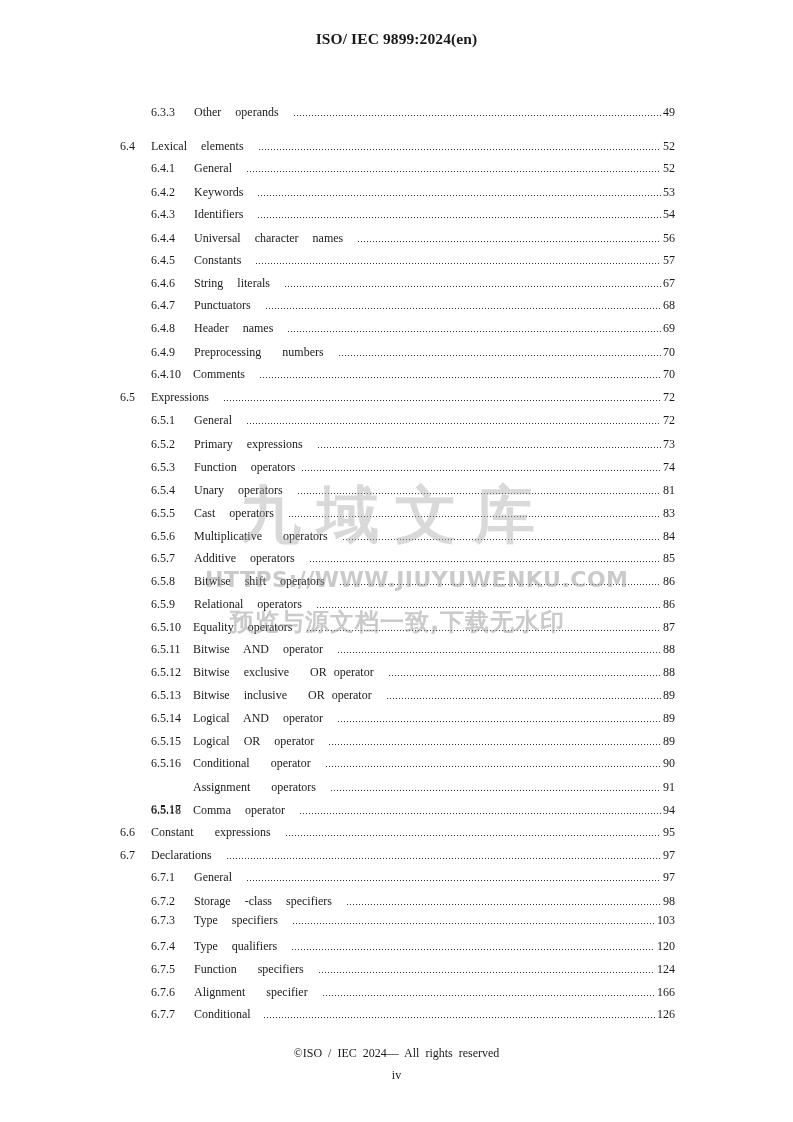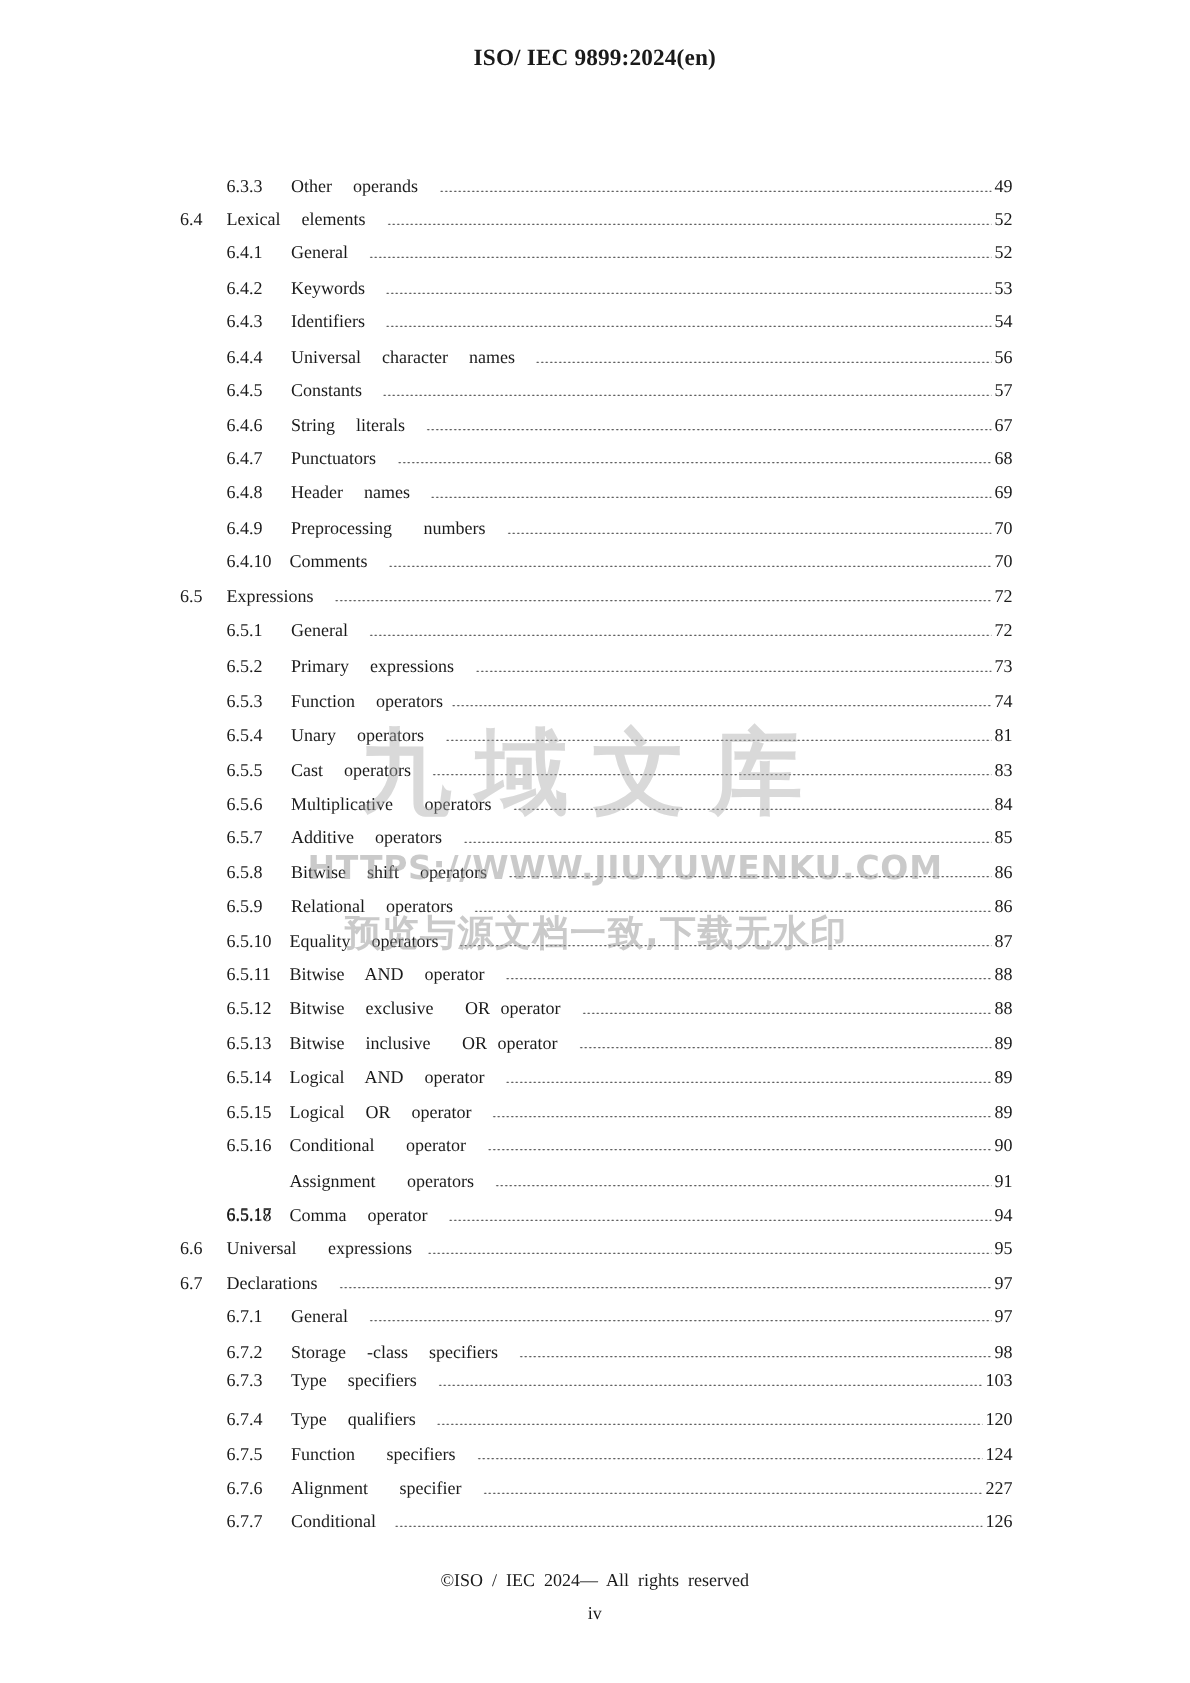--- a/index.html
+++ b/index.html
@@ -118,21 +118,21 @@
       text-align: center;
       font-size: 12px;
     }
   </style>
 </head>
 <body>
 
 <div class="page-header">ISO/ IEC   9899:2024(en)</div>
 
 <div class="toc" id="toc">
-    <div class="toc-row" style="top: 116px;">
+    <div class="toc-row" style="top: 104px;">
       <span class="toc-num" style="left: 151px;">6.3.3</span>
       <span class="toc-title" style="left: 194px;">Other  operands</span>
       <span class="toc-leader" style="left: 292.641px; width: 368.359px;"></span>
       <span class="toc-page" style="left: 663px;">49</span>
     </div>
     <div class="toc-row" style="top: 138px;">
       <span class="toc-num" style="left: 120px;">6.4</span>
       <span class="toc-title" style="left: 151px;">Lexical  elements</span>
       <span class="toc-leader" style="left: 257.641px; width: 403.359px;"></span>
       <span class="toc-page" style="left: 663px;">52</span>
@@ -306,21 +306,21 @@
       <span class="toc-page" style="left: 663px;">91</span>
     </div>
     <div class="toc-row" style="top: 802px;">
       <span class="toc-num" style="left: 151px;">6.5.18</span>
       <span class="toc-title" style="left: 193px;">Comma  operator</span>
       <span class="toc-leader" style="left: 298.984px; width: 362.016px;"></span>
       <span class="toc-page" style="left: 663px;">94</span>
     </div>
     <div class="toc-row" style="top: 824px;">
       <span class="toc-num" style="left: 120px;">6.6</span>
-      <span class="toc-title" style="left: 151px;">Universal   expressions</span>
+      <span class="toc-title" style="left: 151px;">Constant   expressions</span>
       <span class="toc-leader" style="left: 284.672px; width: 376.328px;"></span>
       <span class="toc-page" style="left: 663px;">95</span>
     </div>
     <div class="toc-row" style="top: 847px;">
       <span class="toc-num" style="left: 120px;">6.7</span>
       <span class="toc-title" style="left: 151px;">Declarations</span>
       <span class="toc-leader" style="left: 225.641px; width: 435.359px;"></span>
       <span class="toc-page" style="left: 663px;">97</span>
     </div>
     <div class="toc-row" style="top: 869px; font-family: Liberation Serif, serif;">
@@ -350,21 +350,21 @@
     <div class="toc-row" style="top: 961px;">
       <span class="toc-num" style="left: 151px;">6.7.5</span>
       <span class="toc-title" style="left: 194px;">Function   specifiers</span>
       <span class="toc-leader" style="left: 317.656px; width: 337.344px;"></span>
       <span class="toc-page" style="left: 657px;">124</span>
     </div>
     <div class="toc-row" style="top: 984px;">
       <span class="toc-num" style="left: 151px;">6.7.6</span>
       <span class="toc-title" style="left: 194px;">Alignment   specifier</span>
       <span class="toc-leader" style="left: 321.641px; width: 333.359px;"></span>
-      <span class="toc-page" style="left: 657px;">227</span>
+      <span class="toc-page" style="left: 657px;">166</span>
     </div>
     <div class="toc-row" style="top: 1006px;">
       <span class="toc-num" style="left: 151px;">6.7.7</span>
       <span class="toc-title" style="left: 194px;">Conditional</span>
       <span class="toc-leader" style="left: 263.312px; width: 391.688px;"></span>
       <span class="toc-page" style="left: 657px;">126</span>
     </div>
   </div>
 
 <div class="watermark wm-big">九域文库</div>

